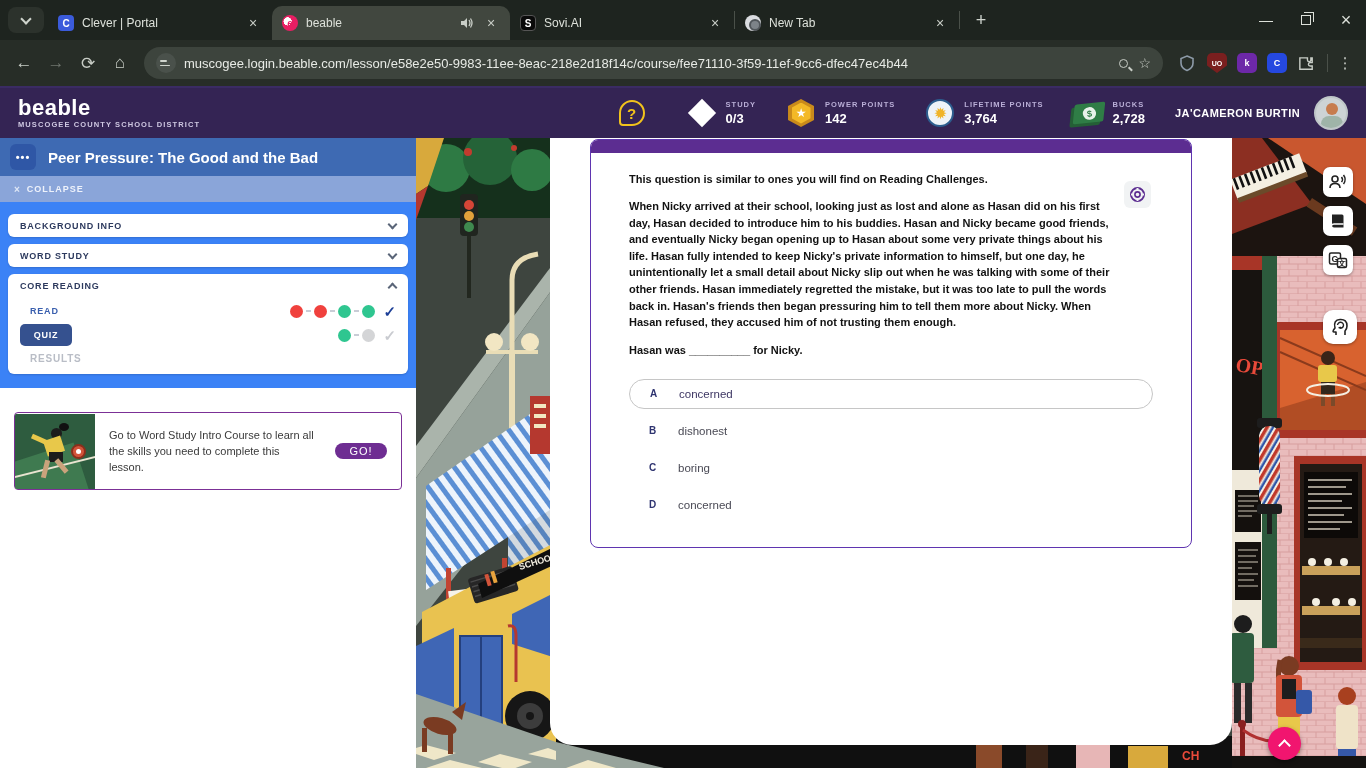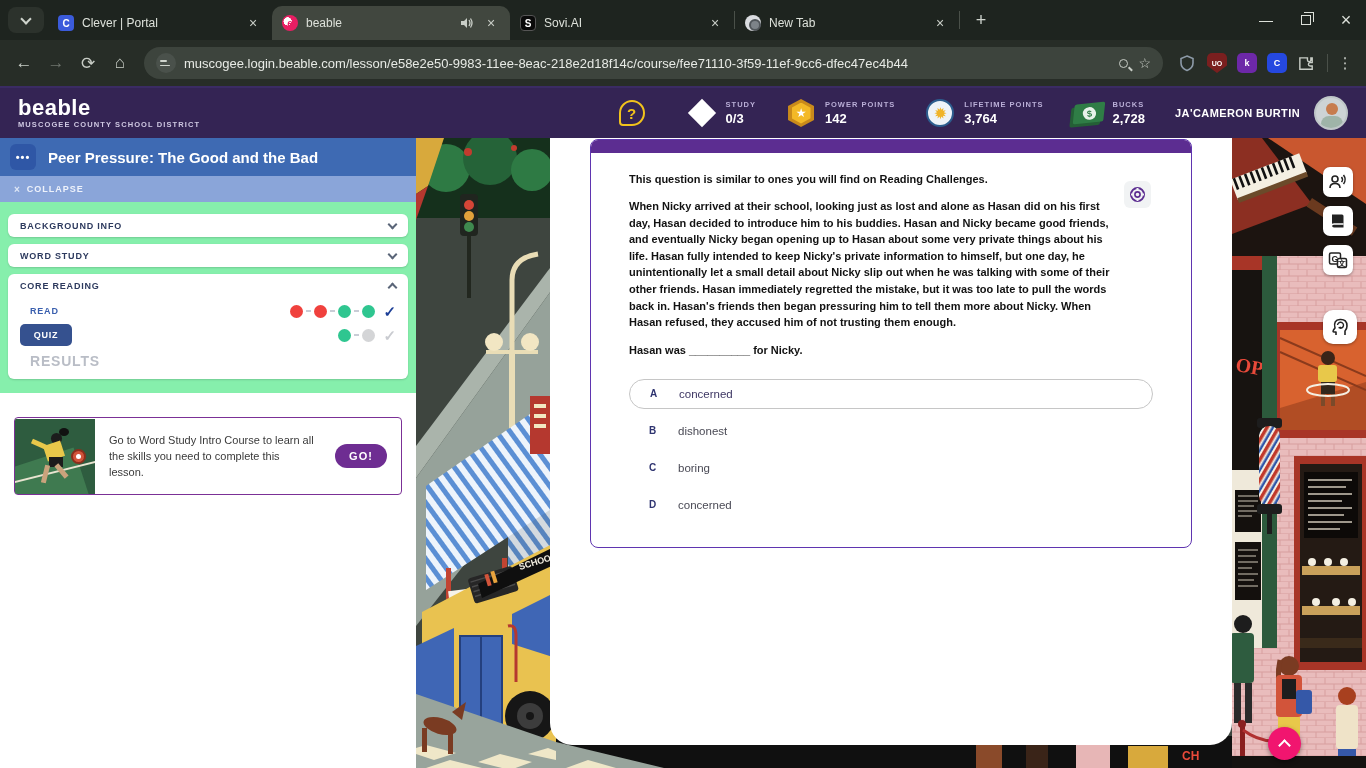--- a/index.html
+++ b/index.html
@@ -75,30 +75,30 @@
   
   .city { position:absolute; left:416px; top:138px; width:950px; height:630px; z-index:1; }
 
   
   .sidebar { position:absolute; left:0; top:138px; width:416px; height:630px; background:#fff; z-index:3; }
   .sb-title { height:38px; background:#3e6ab3; display:flex; align-items:center; padding:0 10px; gap:12px; }
   .ellipsis-btn { width:26px; height:26px; border-radius:6px; background:#2f57a6; color:#fff; font-size:11px; letter-spacing:1px; display:flex; align-items:center; justify-content:center; font-weight:bold; }
   .sb-title .t { color:#fff; font-size:15px; font-weight:bold; }
   .sb-collapse { height:26px; background:#8aa5d9; display:flex; align-items:center; padding:0 14px; gap:6px; color:#eef2fb; font-size:9px; font-weight:bold; letter-spacing:1px; }
   .sb-collapse .x { font-size:10px; color:#dfe7f6; }
-  .sb-acc { background:#86efac; padding:5px 8px 14px; }
+  .sb-acc { background:#3b82f6; padding:5px 8px 14px; }
   .acc-card { background:#fff; border-radius:6px; margin-top:7px; box-shadow:0 1px 2px rgba(0,0,0,0.15); }
   .acc-head { height:23px; display:flex; align-items:center; justify-content:space-between; padding:0 12px; font-size:9px; font-weight:bold; color:#2d3a5e; letter-spacing:0.8px; }
   .acc-chev { width:7px; height:7px; border-right:2px solid #5a6578; border-bottom:2px solid #5a6578; transform:rotate(45deg); margin-top:-3px; }
   .acc-chev.up { transform:rotate(-135deg); margin-top:3px; }
   .core-body { padding:2px 12px 10px; }
   .cr-row { display:flex; align-items:center; justify-content:space-between; min-height:24px; }
   .read-lbl { color:#3a5fae; font-size:9px; font-weight:bold; letter-spacing:0.8px; padding-left:10px; }
   .quiz-btn { width:52px; height:22px; border-radius:5px; background:#35518f; color:#fff; font-size:9px; font-weight:bold; letter-spacing:0.8px; display:flex; align-items:center; justify-content:center; }
-  .results-lbl { color:#b9bdc6; font-size:14px; font-weight:bold; letter-spacing:0.8px; padding-left:10px; margin-top:6px; }
+  .results-lbl { color:#b9bdc6; font-size:10px; font-weight:bold; letter-spacing:0.8px; padding-left:10px; margin-top:6px; }
   .dots { display:flex; align-items:center; gap:3px; }
   .dot { width:13px; height:13px; border-radius:50%; display:inline-block; }
   .dot-red { background:#f0413d; } .dot-green { background:#2fc690; } .dot-gray { background:#d4d5d7; }
   .dot-dash { width:5px; height:2px; background:#c9cdd6; display:inline-block; }
   [data-name="progress-check"] { font-size:15px; font-weight:bold; margin-left:8px; line-height:1; }
   .check-done { color:#1d3f97; } .check-pending { color:#c9cbd0; }
   .dots-wrap { display:flex; align-items:center; }
 
   .promo { margin:24px 14px 0; border:1.5px solid #7b3096; border-radius:4px; display:flex; align-items:center; background:#fff; overflow:hidden; height:78px; }
   .promo-img { width:80px; height:75px; background:#2e5c3f; position:relative; flex:0 0 auto; overflow:hidden; }
@@ -107,21 +107,21 @@
   .promo-img .head { position:absolute; left:36px; top:14px; width:11px; height:11px; border-radius:50%; background:#1c1c1c; }
   .promo-img .hair { position:absolute; left:44px; top:9px; width:10px; height:8px; border-radius:50%; background:#111; }
   .promo-img .torso { position:absolute; left:30px; top:24px; width:18px; height:16px; background:#e8c84a; transform:rotate(-18deg); }
   .promo-img .arm { position:absolute; left:16px; top:24px; width:22px; height:5px; background:#e8c84a; transform:rotate(24deg); }
   .promo-img .shorts { position:absolute; left:34px; top:38px; width:14px; height:10px; background:#1c1c1c; }
   .promo-img .leg { position:absolute; left:28px; top:46px; width:5px; height:18px; background:#caa37c; transform:rotate(14deg); }
   .promo-img .leg2 { position:absolute; left:44px; top:44px; width:5px; height:16px; background:#caa37c; transform:rotate(-40deg); }
   .promo-img .ball { position:absolute; left:56px; top:30px; width:15px; height:15px; border-radius:50%; background:#d2543a; border:2px solid #8a2f1c; }
   .promo-img .ballc { position:absolute; left:61px; top:35px; width:5px; height:5px; border-radius:50%; background:#fff; }
   .promo-text { font-size:11px; color:#3a3a3a; line-height:1.48; padding:0 20px 0 14px; flex:1; }
-  .go-btn { width:52px; height:24px; border-radius:16px; background:#6e2d92; color:#fff; font-size:11px; font-weight:bold; letter-spacing:1px; display:flex; align-items:center; justify-content:center; margin-right:14px; flex:0 0 auto; }
+  .go-btn { width:52px; height:16px; border-radius:16px; background:#6e2d92; color:#fff; font-size:11px; font-weight:normal; letter-spacing:1px; display:flex; align-items:center; justify-content:center; margin-right:14px; flex:0 0 auto; }
 
   
   .main-panel { position:absolute; left:550px; top:138px; width:682px; height:607px; background:#fff; border-radius:0 0 22px 22px; z-index:2; }
   .quiz-card { position:absolute; left:40px; top:1px; width:602px; height:409px; border:1.5px solid #5f35b0; border-radius:8px; background:#fff; overflow:hidden; }
   .quiz-card-top { height:13px; background:#5c2d91; }
   .quiz-body { padding:20px 38px 0; position:relative; }
   .q-intro { font-size:11px; font-weight:bold; color:#121212; }
   .help-ring-btn { position:absolute; right:40px; top:28px; width:27px; height:27px; background:#f1f3f4; border-radius:6px; display:flex; align-items:center; justify-content:center; }
   .q-passage { font-size:11px; font-weight:bold; color:#121212; line-height:16.6px; width:492px; margin-top:13px; }
   .q-question { font-size:11px; font-weight:bold; color:#121212; margin-top:13px; }

